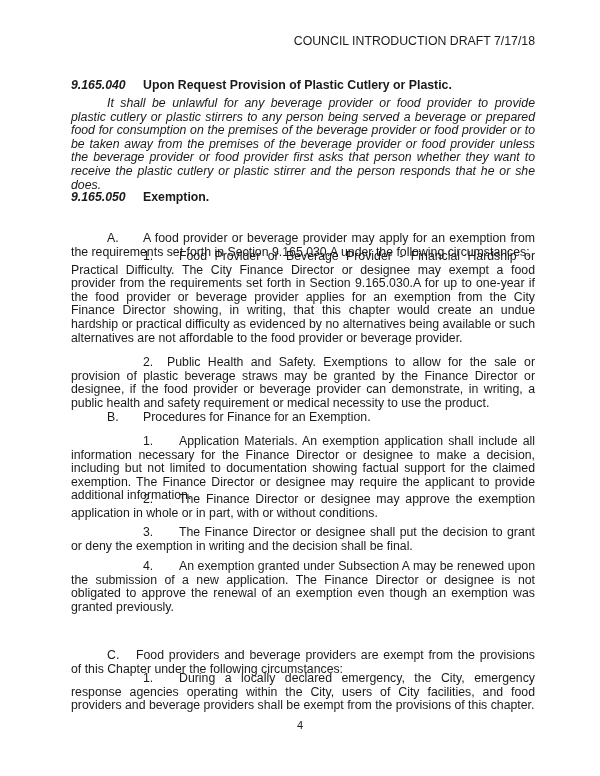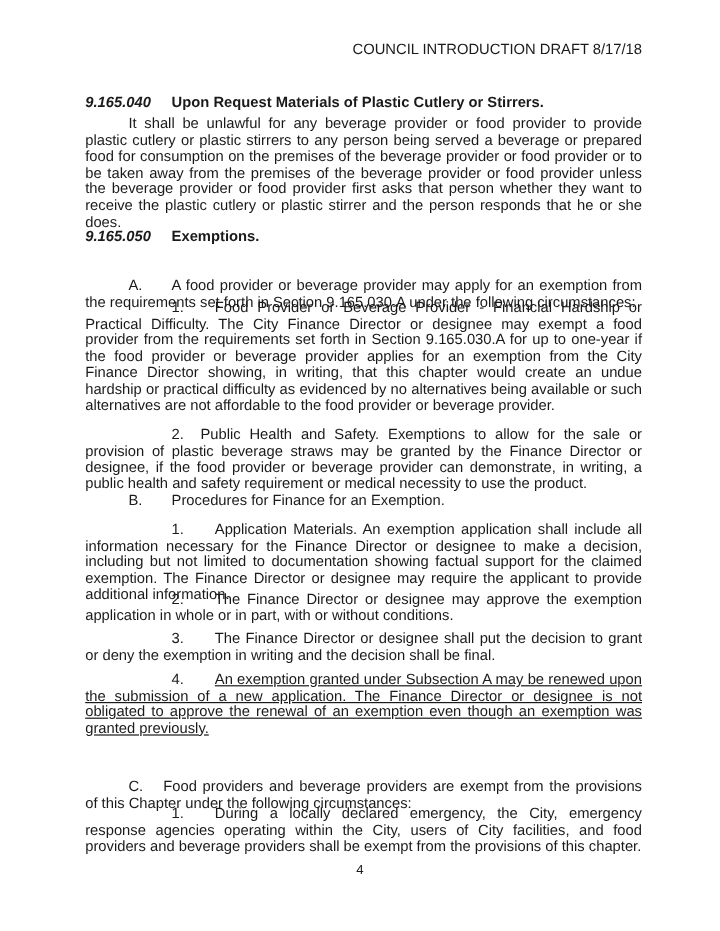--- a/index.html
+++ b/index.html
@@ -11,32 +11,32 @@
   .para { position: absolute; left: 71px; width: 464px; line-height: 13.6px; text-align: justify; }
   .para p { margin: 0; }
   .ind1 { display: inline-block; width: 36px; }
   .pagenum { position: absolute; left: 0; width: 600px; top: 719px; text-align: center; font-size: 11px; }
   .tab-a { display: inline-block; width: 36px; }
   .tab-n { display: inline-block; width: 72px; }
 </style>
 </head>
 <body>
 
-<div class="header">COUNCIL INTRODUCTION DRAFT 8/17/18</div>
+<div class="header">COUNCIL INTRODUCTION DRAFT 7/17/18</div>
 
 <div class="sec-head" style="top:78px;">
-  <span class="num">9.165.040</span><span>Upon Request Materials of Plastic Cutlery or Stirrers.</span>
+  <span class="num">9.165.040</span><span>Upon Request Provision of Plastic Cutlery or Plastic.</span>
 </div>
 
-<div class="para" style="top:97px;">
+<div class="para" style="top:97px;font-style:italic;">
   <p><span class="ind1"></span><span>It shall be unlawful for any beverage provider or food provider to provide plastic cutlery or plastic stirrers to any person being served a beverage or prepared food for consumption on the premises of the beverage provider or food provider or to be taken away from the premises of the beverage provider or food provider unless the beverage provider or food provider first asks that person whether they want to receive the plastic cutlery or plastic stirrer and the person responds that he or she does.</span></p>
 </div>
 
 <div class="sec-head" style="top:190px;">
-  <span class="num">9.165.050</span><span>Exemptions.</span>
+  <span class="num">9.165.050</span><span>Exemption.</span>
 </div>
 
 <div class="para" style="top:232px;">
   <p><span class="ind1"></span><span class="tab-a">A.</span><span>A food provider or beverage provider may apply for an exemption from the requirements set forth in Section 9.165.030.A under the following circumstances:</span></p>
 </div>
 
 <div class="para" style="top:250px;">
   <p><span class="tab-n"></span><span class="tab-a">1.</span><span>Food Provider or Beverage Provider - Financial Hardship or Practical Difficulty.  The City Finance Director or designee may exempt a food provider from the requirements set forth in Section 9.165.030.A for up to one-year if the food provider or beverage provider applies for an exemption from the City Finance Director showing, in writing, that this chapter would create an undue hardship or practical difficulty as evidenced by no alternatives being available or such alternatives are not affordable to the food provider or beverage provider.</span></p>
 </div>
 
@@ -53,21 +53,21 @@
 </div>
 
 <div class="para" style="top:493px;">
   <p><span class="tab-n"></span><span class="tab-a">2.</span><span>The Finance Director or designee may approve the exemption application in whole or in part, with or without conditions.</span></p>
 </div>
 
 <div class="para" style="top:526px;">
   <p><span class="tab-n"></span><span class="tab-a">3.</span><span>The Finance Director or designee shall put the decision to grant or deny the exemption in writing and the decision shall be final.</span></p>
 </div>
 
-<div class="para" style="top:560px;text-decoration:underline;">
+<div class="para" style="top:560px;">
   <p><span class="tab-n"></span><span class="tab-a">4.</span><span>An exemption granted under Subsection A may be renewed upon the submission of a new application.  The Finance Director or designee is not obligated to approve the renewal of an exemption even though an exemption was granted previously.</span></p>
 </div>
 
 <div class="para" style="top:621px;margin-top:28px;">
   <p><span class="ind1"></span><span class="tab-a" style="width:29px">C.</span><span>Food providers and beverage providers are exempt from the provisions of this Chapter under the following circumstances:</span></p>
 </div>
 
 <div class="para" style="top:655px;margin-top:17px;">
   <p><span class="tab-n"></span><span class="tab-a">1.</span><span>During a locally declared emergency, the City, emergency response agencies operating within the City, users of City facilities, and food providers and beverage providers shall be exempt from the provisions of this chapter.</span></p>
 </div>

